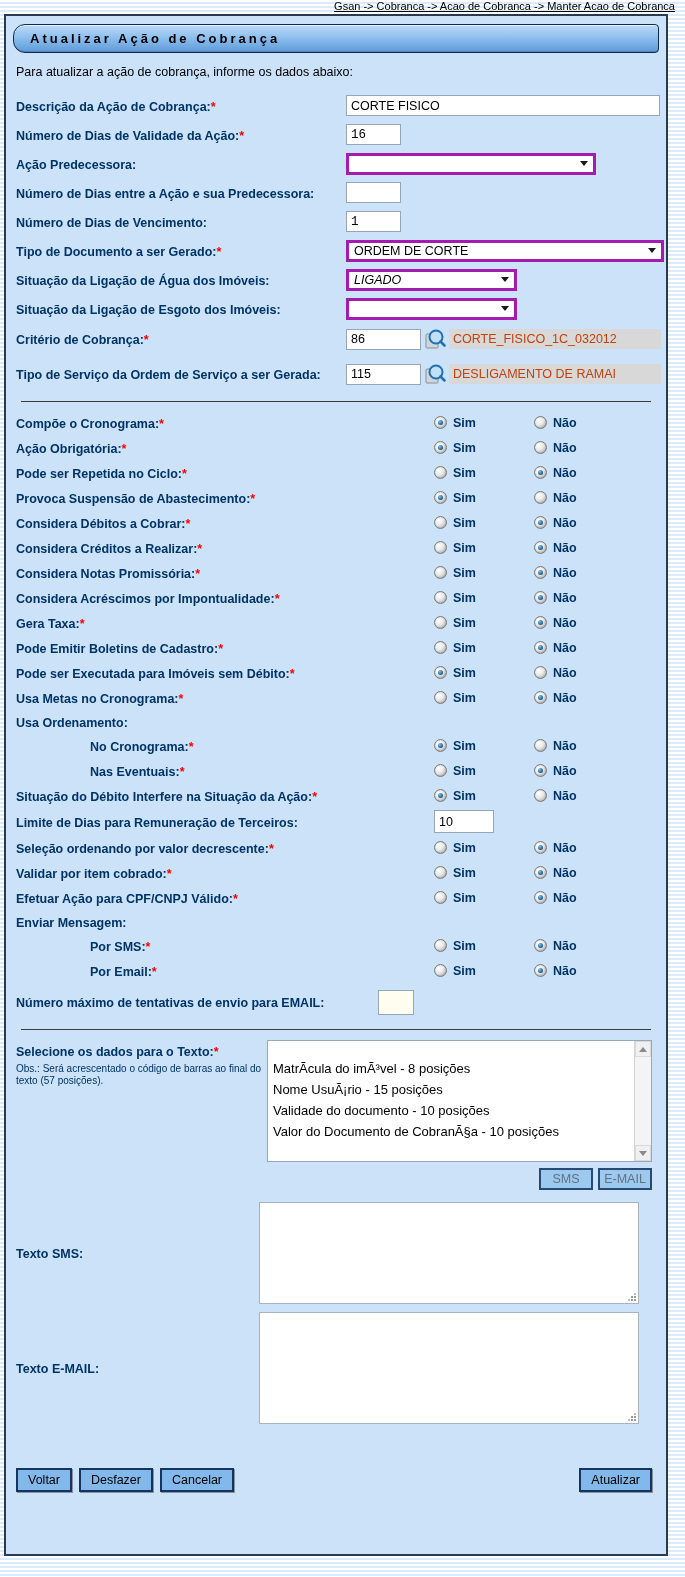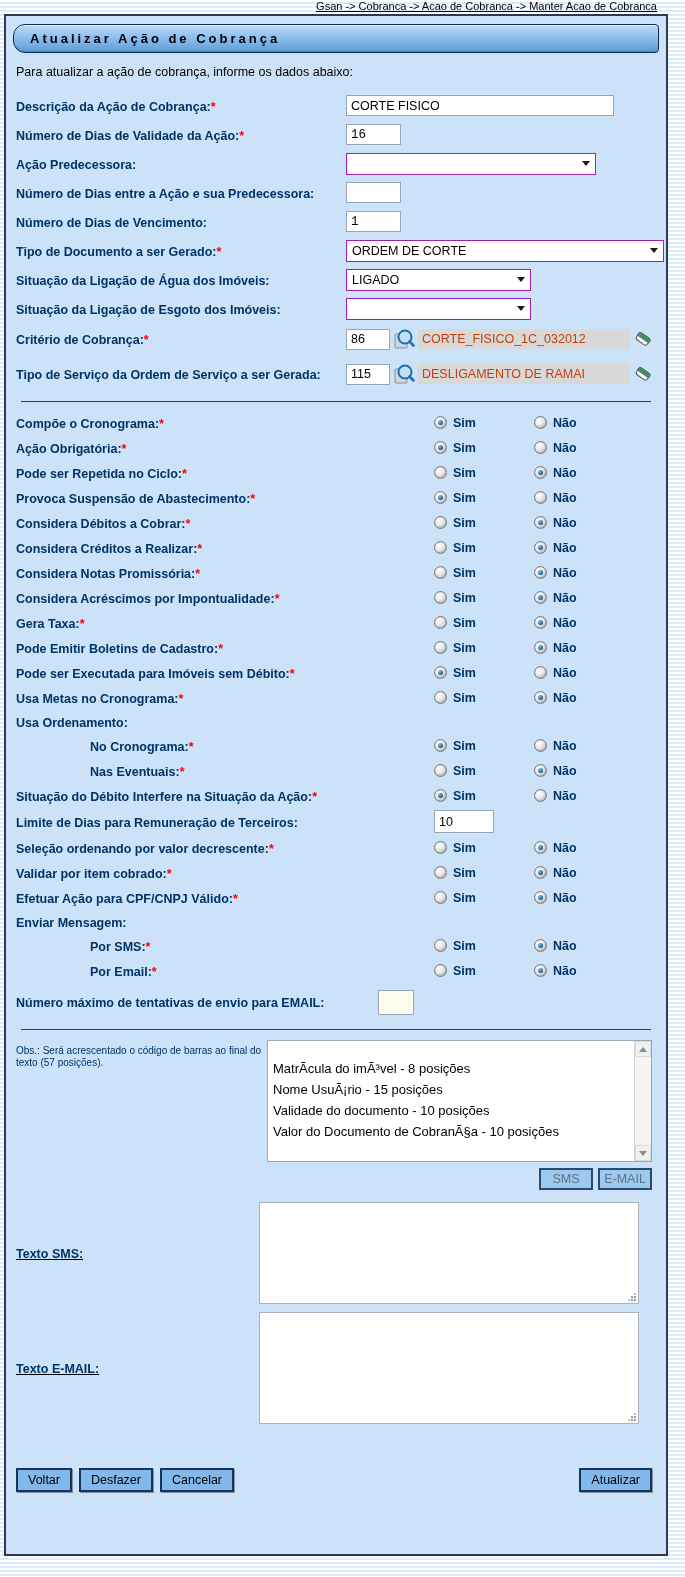--- a/index.html
+++ b/index.html
@@ -4,21 +4,21 @@
 <style>
   * { box-sizing: border-box; margin: 0; padding: 0; }
   html,body { width:685px; height:1577px; }
   body {
     position: relative;
     font-family: "Liberation Sans", sans-serif;
     background: repeating-linear-gradient(180deg,#ffffff 0px,#ffffff 2px,#dcebfa 2px,#dcebfa 4px);
     overflow: hidden;
   }
   .breadcrumb {
-    position:absolute; top:0; right:28px; font-size:11px; color:#000;
+    position:absolute; top:0; right:10px; font-size:11px; color:#000;
     text-decoration:underline; white-space:nowrap;
   }
   .panel {
     position:absolute; left:4px; top:14px; width:664px; height:1542px;
     background:#cbe2f8; border:2px solid #2a3b50; overflow:hidden;
   }
   .titlebar {
     margin:8px 7px 0 7px; height:29px;
     border:1px solid #0e2a4d; border-radius:12px 4px 4px 12px;
     background:linear-gradient(180deg,#bcdaf7 0%,#8fc0ee 45%,#5e9bd8 100%);
@@ -32,32 +32,32 @@
   .top-rows { margin:12px 14px 0 10px; }
   .trow { display:flex; align-items:center; min-height:29px; }
   .lblcol { width:330px; flex:none; padding-right:6px; }
   .flbl { font-size:12.5px; font-weight:bold; color:#003366; line-height:15px; }
   .req { color:#ff0000; font-weight:bold; font-size:12.5px; }
   .fldcol { flex:1; display:flex; align-items:center; }
   .ti {
     height:21px; border:1px solid #97a6b6; background:#fff;
     font-family:"Liberation Sans",sans-serif; font-size:12.5px; padding:1px 4px; color:#000;
   }
-  .ti.wide { width:268px; }
+  .ti.wide { width:314px; }
   .ti.small { width:55px;font-family:Liberation Mono, monospace; }
-  .ti.code { width:44px; }
+  .ti.code { width:75px; }
   .sel {
-    height:22px; background:#fff; border:1px solid #a21caf;
+    height:22px; background:#fff; border:3px solid #a21caf;
     display:flex; align-items:center; justify-content:space-between;
     font-size:12.5px; padding:0 5px; color:#000;
   }
   .sel .arr { width:0; height:0; border-left:4px solid transparent; border-right:4px solid transparent; border-top:5px solid #1a1a1a; margin-left:6px; flex:none; }
   .sel.w-pred { width:250px; }
   .sel.w-doc  { width:318px; }
-  .sel.w-lig  { width:185px; }
+  .sel.w-lig  { width:171px;font-style:italic; }
   .icon-btn { display:inline-flex; align-items:center; margin:0 3px; cursor:pointer; }
   .ro {
     background:#d8d8d8; height:20px; line-height:20px; padding:0 4px;
     font-size:12.5px; color:#c2410c; width:212px; white-space:nowrap; overflow:hidden;
   }
   .sep { border:none; border-top:1px solid #3c3c3c; margin:8px 15px 0 15px; }
 
   
   .mid-rows { margin:8px 14px 0 10px; }
   .mrow { display:flex; align-items:center; min-height:25px; }
@@ -101,21 +101,21 @@
   .varrow.up { top:0; } .varrow.down { bottom:0; }
   .tri-up { width:0; height:0; border-left:4px solid transparent; border-right:4px solid transparent; border-bottom:5px solid #8a8a8a; }
   .tri-down { width:0; height:0; border-left:4px solid transparent; border-right:4px solid transparent; border-top:5px solid #8a8a8a; }
   .ts-btns { display:flex; justify-content:flex-end; gap:5px; margin-top:6px; }
   .btn-small {
     min-width:54px; height:22px; background:#9dc9ef; border:2px solid #274a73;
     color:#5f7285; font-size:12.5px; font-family:"Liberation Sans",sans-serif;
     display:flex; align-items:center; justify-content:center; cursor:pointer;
   }
   .ta-row { display:flex; align-items:center; margin-top:12px; }
-  .ta-lblcol { width:243px; flex:none;text-decoration:underline; }
+  .ta-lblcol { width:243px; flex:none; }
   .ta-wrap { position:relative; width:380px; }
   textarea.ta {
     width:380px; border:1px solid #a6b2bf; background:#fff; resize:none;
     font-family:"Liberation Sans",sans-serif; font-size:12px; padding:3px; display:block;
   }
   .ta.sms { height:102px; }
   .ta.email { height:112px; }
   .grip { position:absolute; right:3px; bottom:3px; width:9px; height:9px; }
   .grip::before {
     content:""; position:absolute; right:0; bottom:0; width:2px; height:2px; background:#9a9a9a;
@@ -528,20 +528,21 @@
     </div>
 
   </div>
 
   <hr class="sep">
 
   <div class="text-section">
 
     <div class="ts-top">
       <div class="ts-lblcol">
+        <div><span class="flbl">Selecione os dados para o Texto:</span><span class="req">*</span></div>
         <div class="obs">Obs.: Será acrescentado o código de barras ao final do texto (57 posições).</div>
       </div>
       <div class="listbox">
         <div class="items">
           <div class="item">MatrÃcula do imÃ³vel - 8 posições</div>
           <div class="item">Nome UsuÃ¡rio - 15 posições</div>
           <div class="item">Validade do documento - 10 posições</div>
           <div class="item">Valor do Documento de CobranÃ§a - 10 posições</div>
         </div>
         <div class="vscroll">

